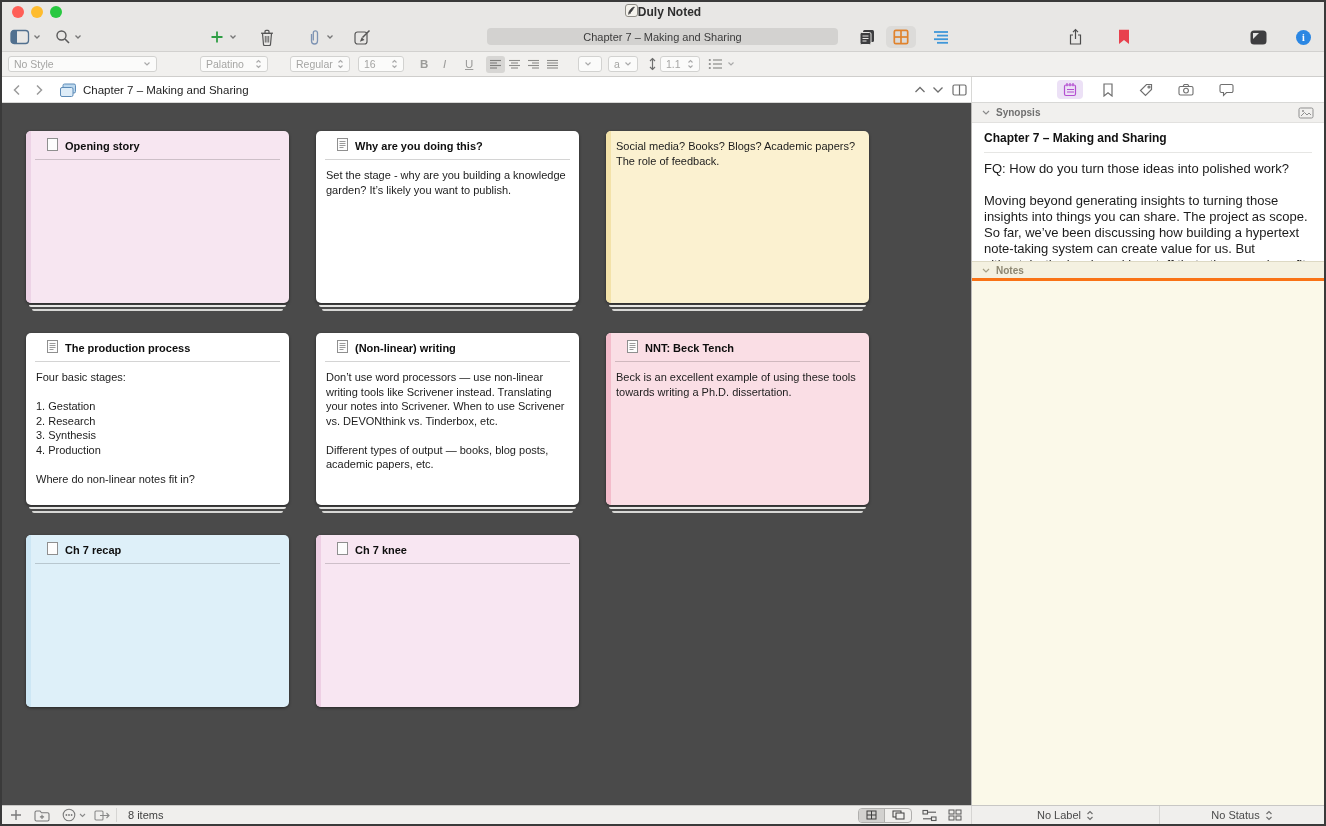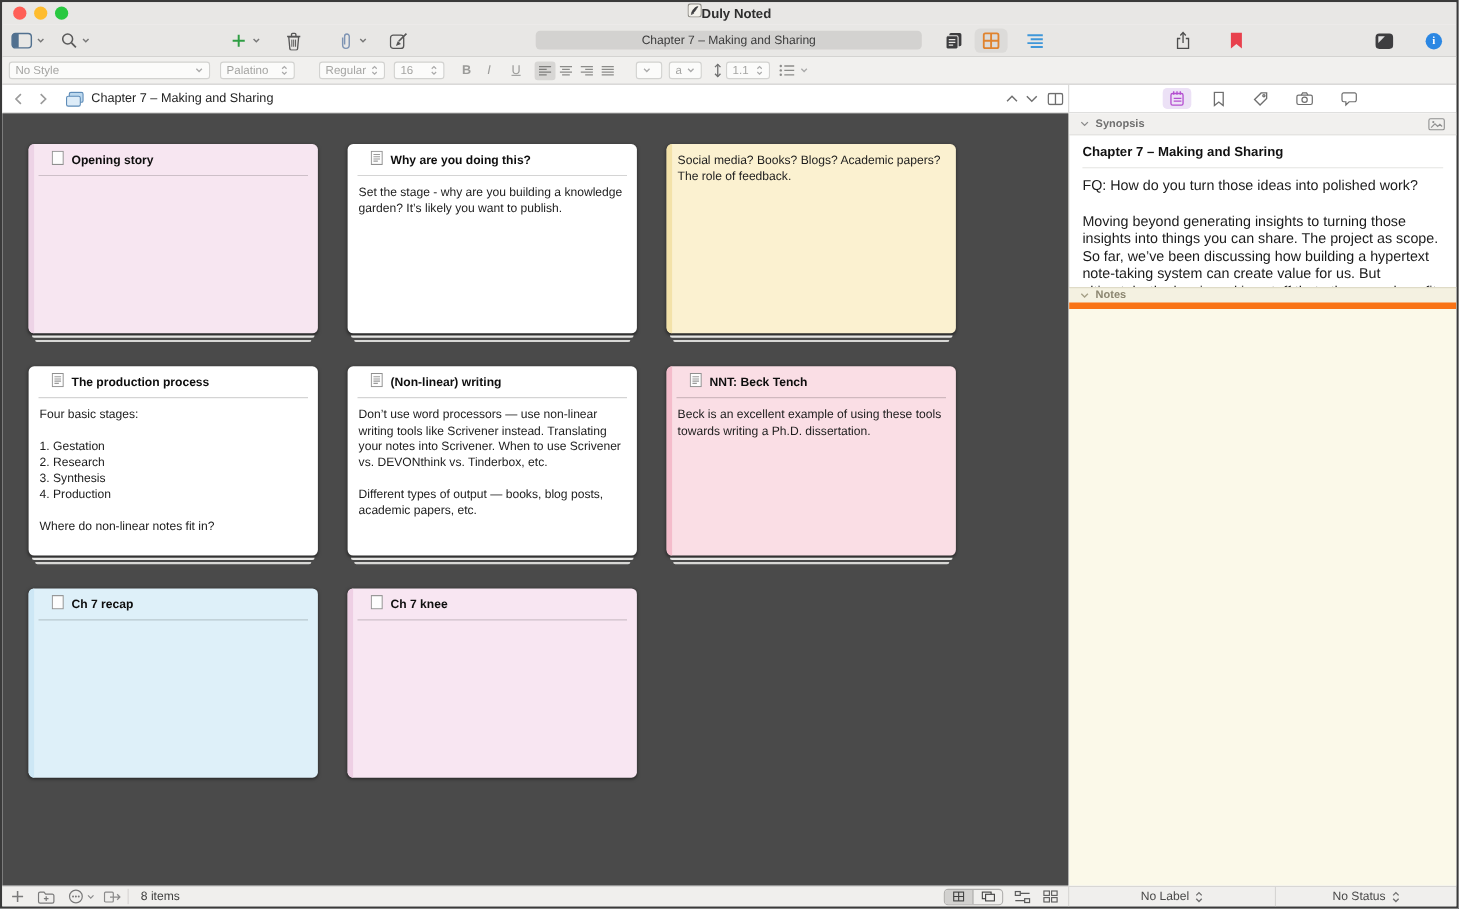--- a/index.html
+++ b/index.html
@@ -49,21 +49,21 @@
   .card.stacked::after  { content:""; position:absolute; left:3px; right:3px; bottom:-4px;  height:2.5px; background:#e6e6e4; border-radius:0 0 3px 3px; }
   .card.stacked::before { content:""; position:absolute; left:6px; right:6px; bottom:-8px; height:2.5px; background:#d7d7d5; border-radius:0 0 3px 3px; }
   .card-edge { position:absolute; left:0; top:0; bottom:0; width:5px; border-radius:5px 0 0 5px; }
   .card-head { margin:0 9px; padding:6px 12px 4px; border-bottom:1px solid rgba(0,0,0,.17); display:flex; align-items:center; gap:7px; }
   .card-title { font-size:11px; font-weight:bold; color:#0e0e0e; }
   .card-body { padding:8px 10px; font-size:11px; line-height:14.5px; color:#1c1c1c; white-space:pre-line; }
 
   .inspector { flex:1; border-left:1px solid #b9b8b6; display:flex; flex-direction:column; background:#fff; }
   .sec-head { height:20px; display:flex; align-items:center; gap:6px; padding:0 10px; font-size:10px; font-weight:bold; }
   .sec-head.synopsis { background:#f1f0ee; border-bottom:1px solid #e2e1df; color:#6f6f6f; }
-  .sec-head.notes { background:#f4f1e1; border-top:1px solid #ddd9c4; border-bottom:6px solid #f97316; color:#8c8671; }
+  .sec-head.notes { background:#f4f1e1; border-top:1px solid #ddd9c4; border-bottom:3px solid #f97316; color:#8c8671; }
   .syn-body { padding:8px 12px 0; }
   .syn-title { font-size:12px; font-weight:bold; color:#111; padding-bottom:7px; border-bottom:1px solid #e6e6e4; }
   .syn-text { margin-top:8px; font-size:13px; line-height:16px; color:#1b1b1b; white-space:pre-line; height:100px; overflow:hidden; }
   .notes-body { flex:1; background:#fbf9e9; }
   .spacer { flex:1; }
 
   
   .statusbar { height:19px; background:#f0efed; border-top:1px solid #c8c7c5; display:flex; }
   .sb-left { width:969px; position:relative; }
   .sbi { position:absolute; top:0; height:18px; display:flex; align-items:center; }
@@ -214,21 +214,21 @@
           <path d="M3 3 H9 L3 9 Z" fill="#e3e3e3"></path>
         </svg>
     </div>
     <div class="tbi" style="left:1294px">
       <span class="info-dot">i</span>
     </div>
   </div>
 
   <div class="formatbar">
     <div class="fbx" style="left:6px">
-      <span class="fb-box" style="width:183px">
+      <span class="fb-box" style="width:149px">
         <span>No Style</span>
         <svg width="8" height="6">
             <path d="M1.5 1.5 L4 4 L6.5 1.5" stroke="#aaa" fill="none" stroke-width="1.2"></path>
           </svg>
       </span>
     </div>
     <div class="fbx" style="left:198px">
       <span class="fb-box" style="width:68px">
         <span>Palatino</span>
         <svg width="7" height="10">

